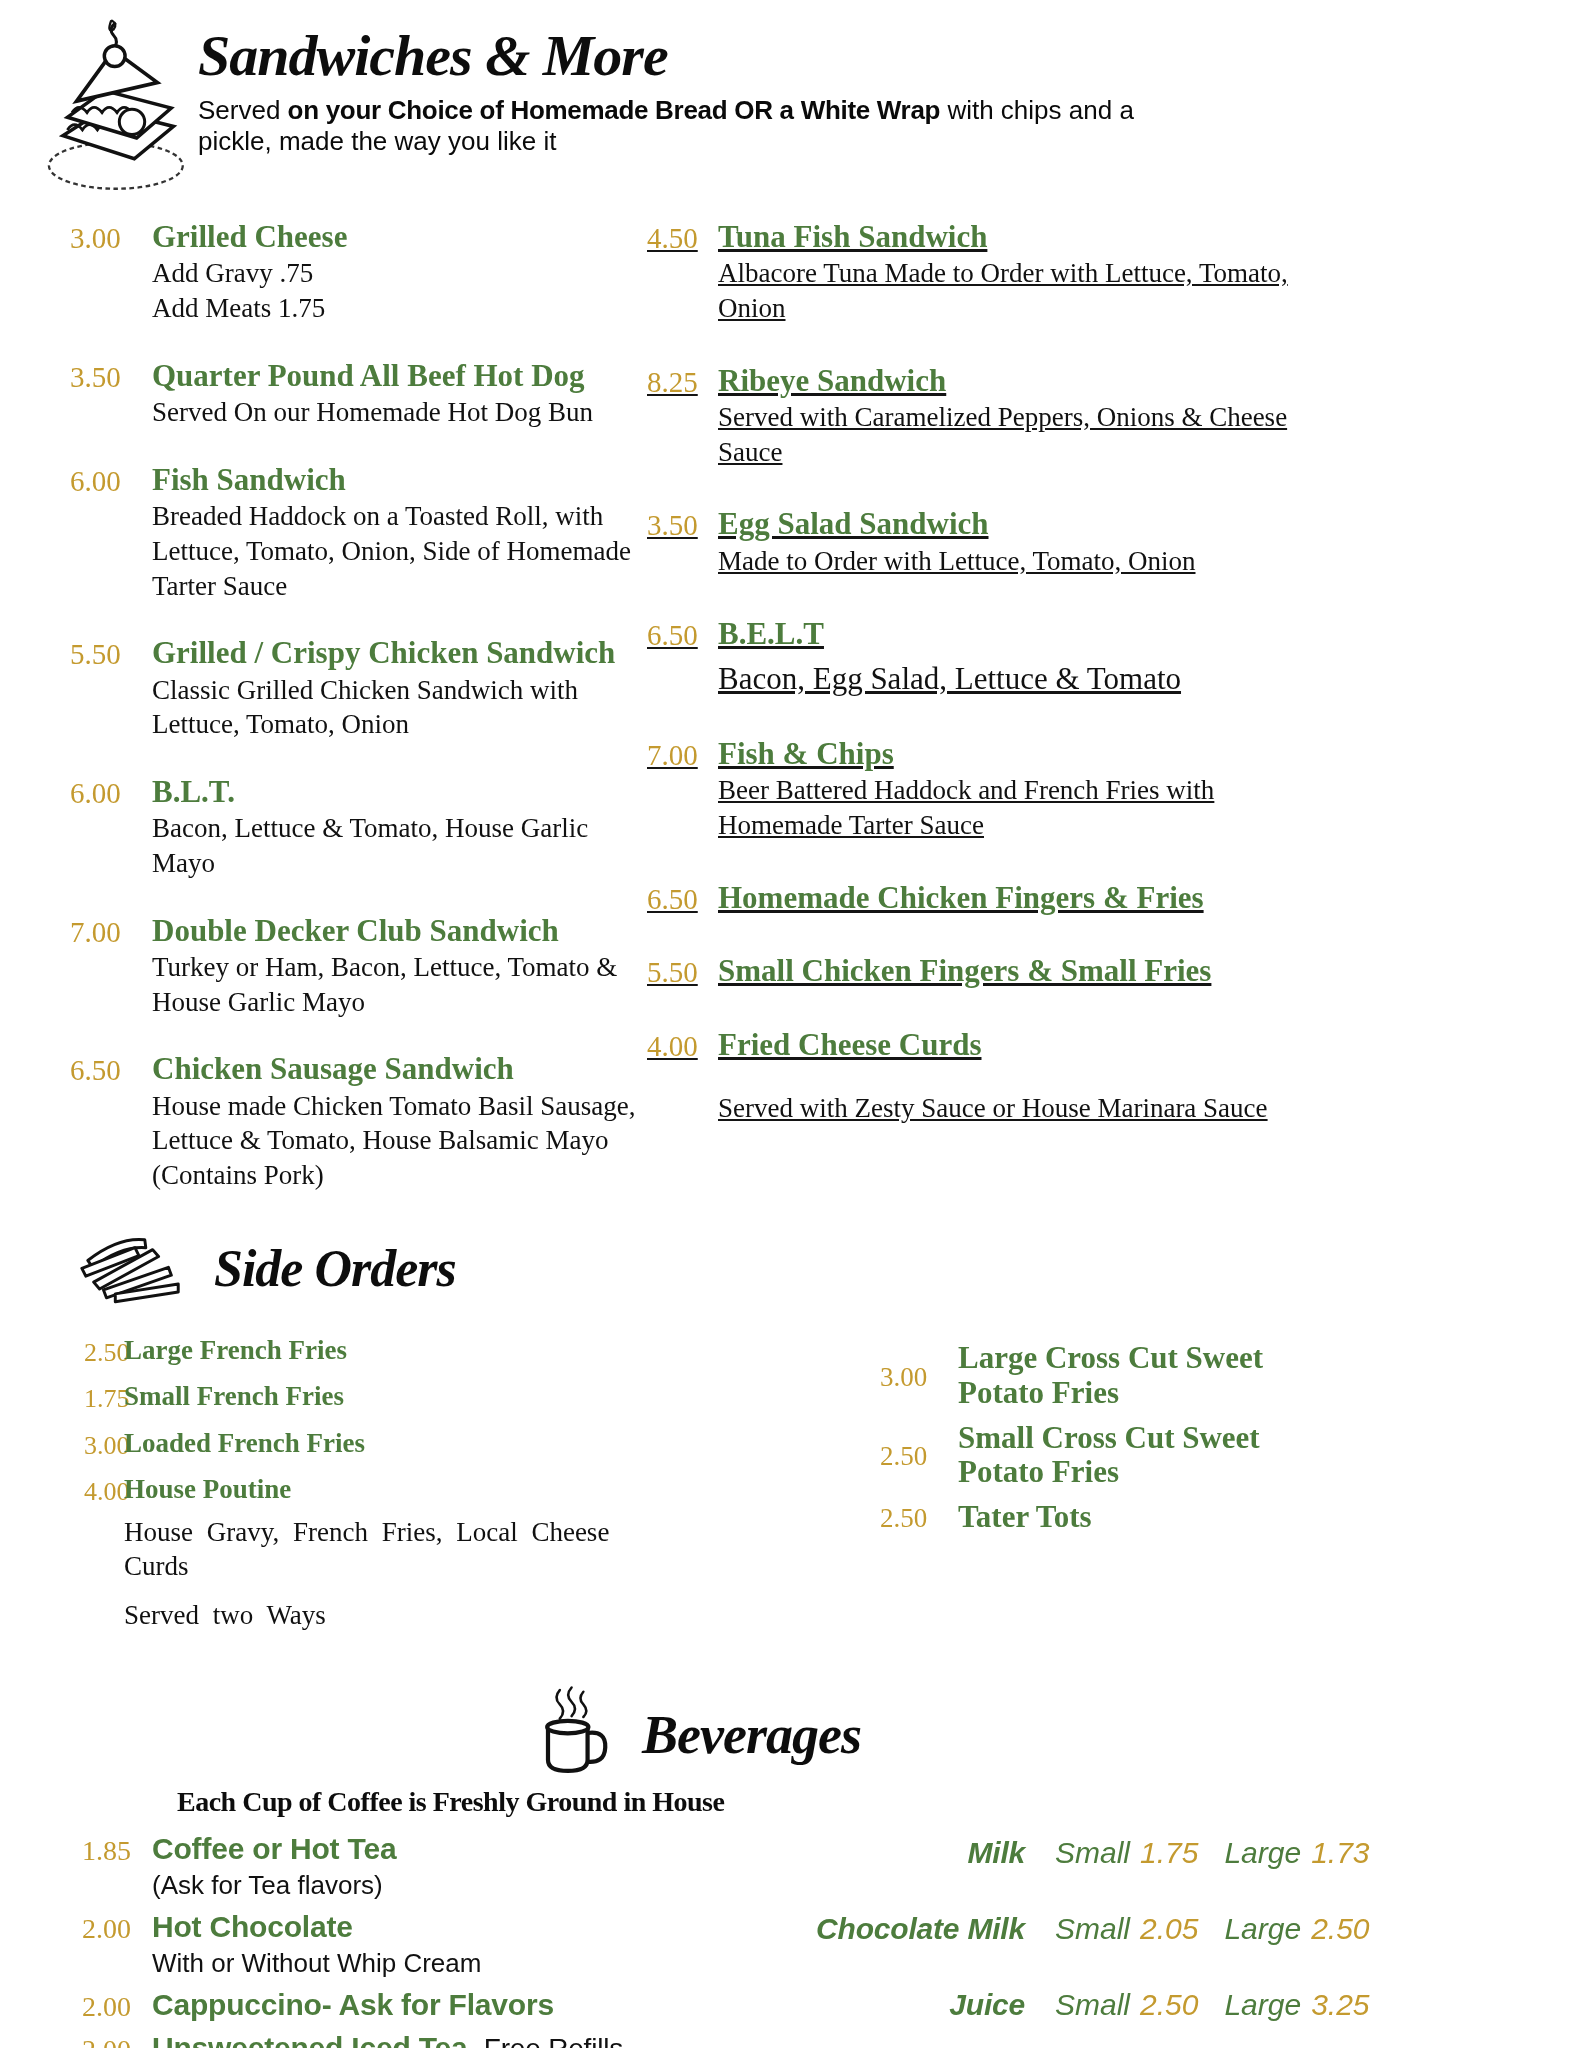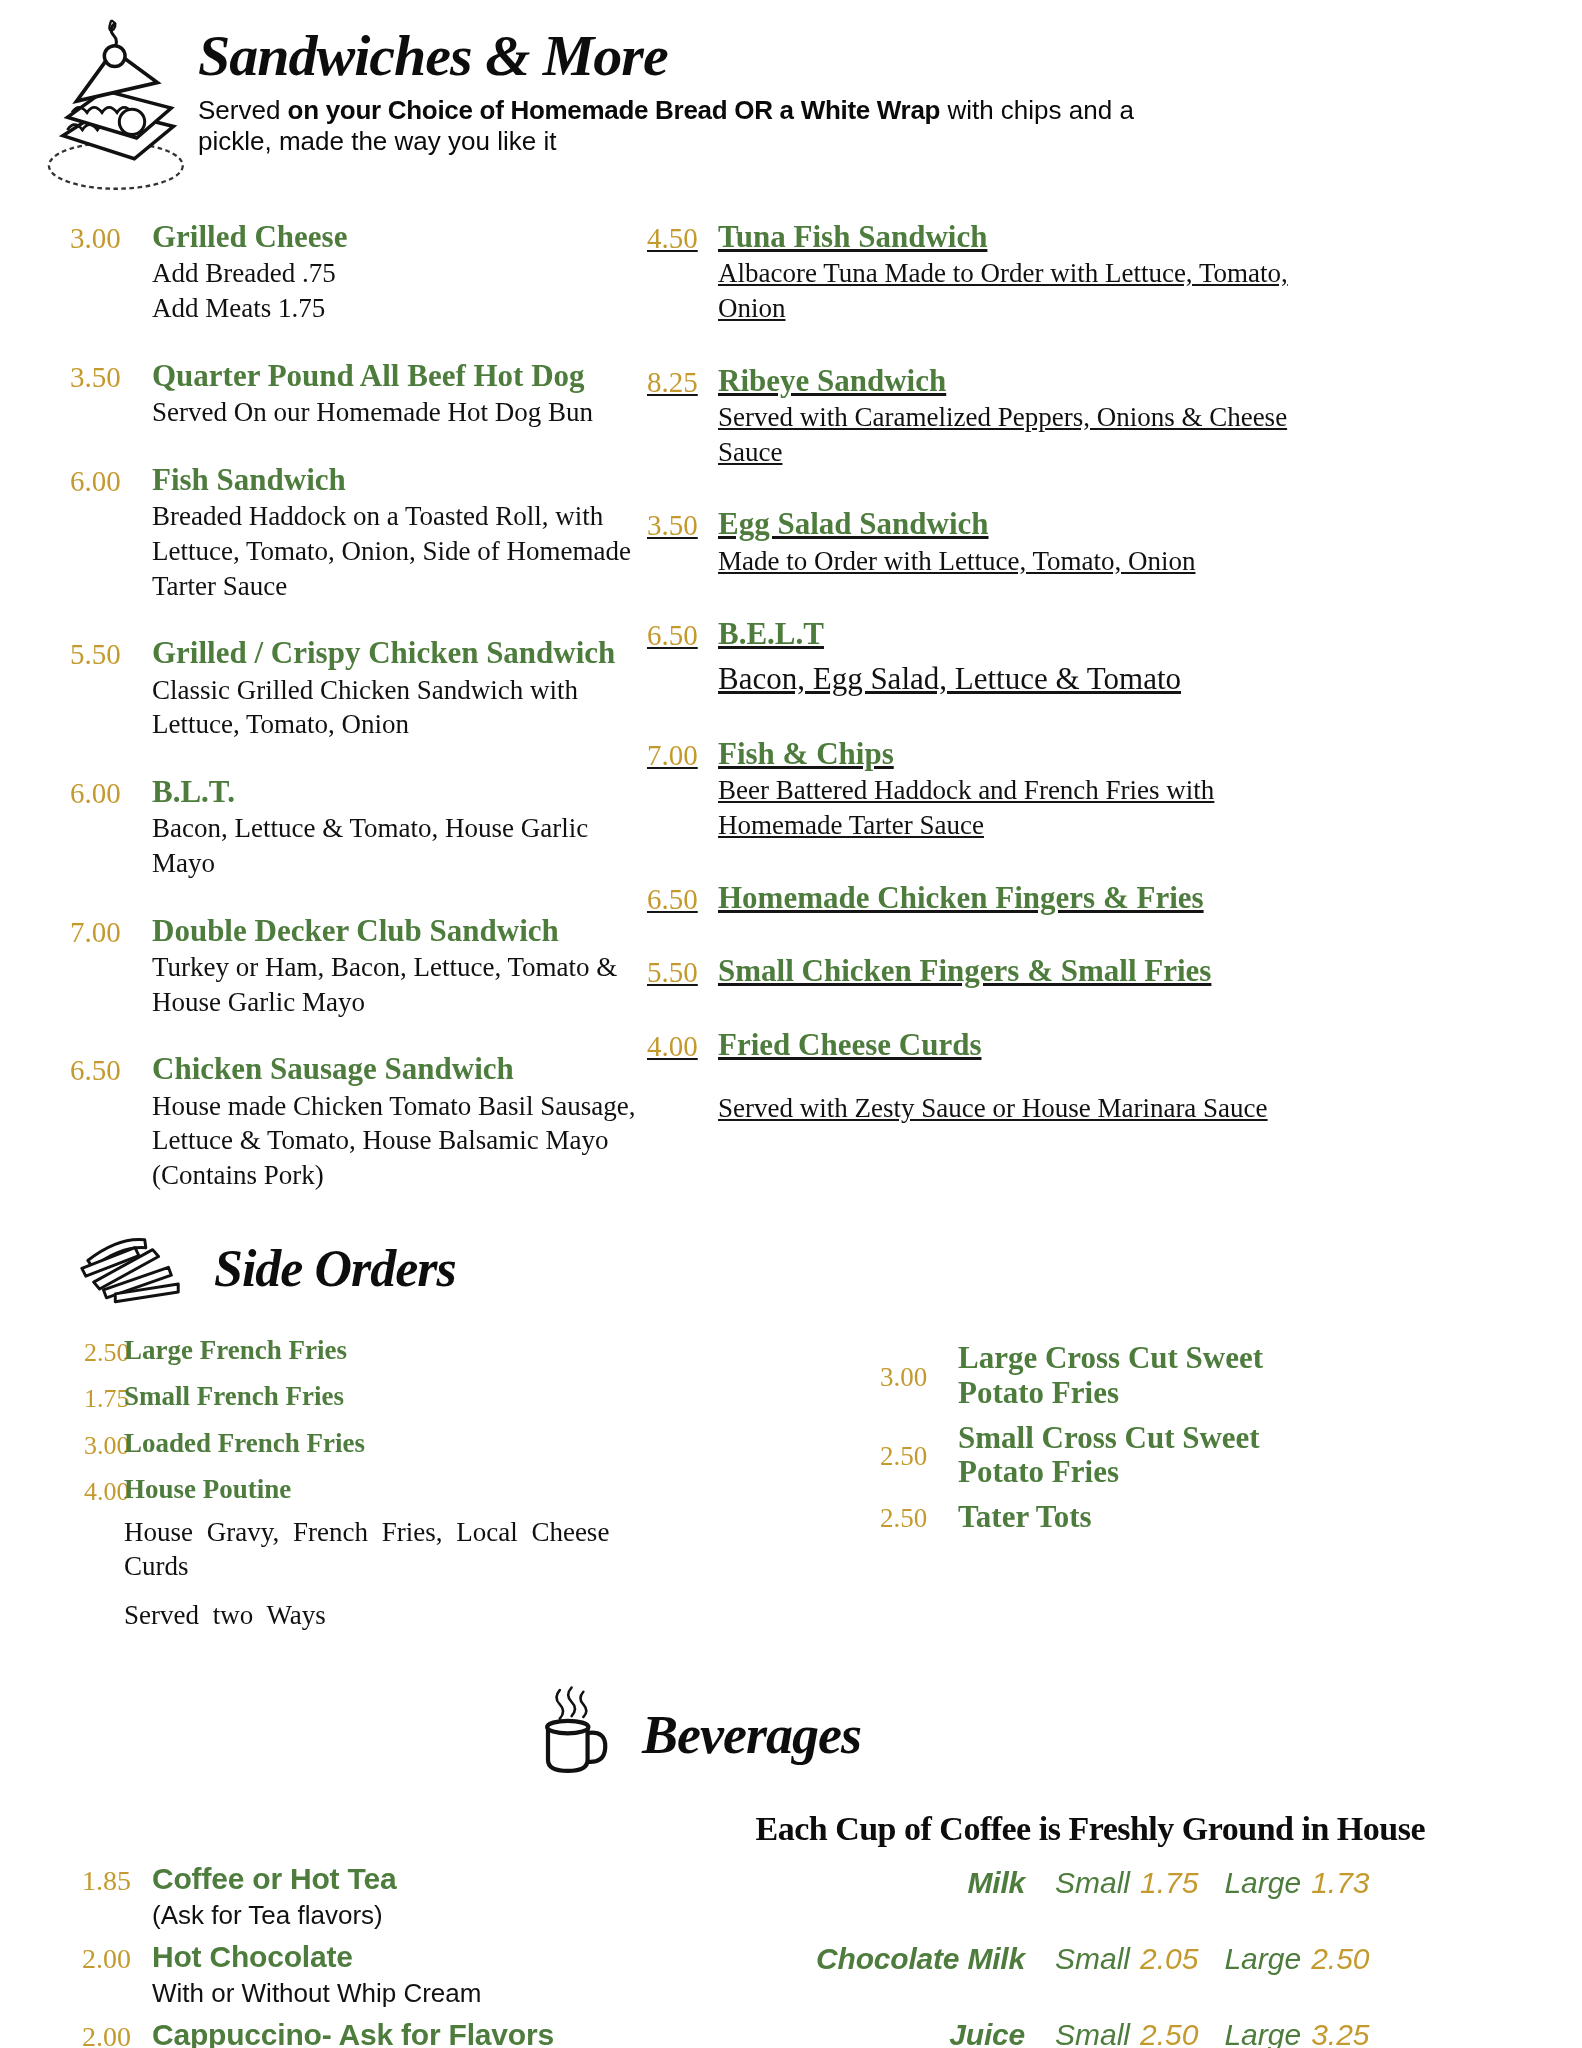--- a/index.html
+++ b/index.html
@@ -63,22 +63,22 @@
   .sd-left .dline { margin-bottom:14px; word-spacing:7px; }
   .sd-right { width:650px; flex:none; padding-left:235px; padding-top:6px;}
   .sd-right .item { margin-bottom:10px; align-items:center; }
   .sd-right .price { width:78px; font-size:27px;}
   .sd-right .iname { white-space:normal; max-width:340px; line-height:1.12; }
   
   .bev-header { margin-top:26px; margin-left:470px; align-items:center; }
   .bev-header .icon-box { width:80px; flex:none; }
   .bev-header .script-title { font-size:54px; margin-left:30px; }
   .bev-note{
-    margin-top:25px; margin-left:115px;
-    font-weight:700; font-size:34px; letter-spacing:-0.5px; color:#0d0d0d;text-align:right;
+    margin-top:1px; margin-left:115px;
+    font-weight:700; font-size:28px; letter-spacing:-0.5px; color:#0d0d0d;
   }
   .bev-cols { margin-top:14px; }
   .bev-left { width:648px; flex:none; padding-left:20px; }
   .bev-left .price { width:70px; font-size:28px; }
   .bev-left .item { margin-bottom:8px; }
   .bev-left .iname{
     font-family:"Liberation Sans","DejaVu Sans",sans-serif;
     font-size:30px; white-space:nowrap; letter-spacing:-0.2px;
   }
   .bev-left .suffix{
@@ -122,21 +122,21 @@
     </div>
   </div>
 
   <div class="cols sw-cols">
     <div class="sw-left" id="sw-left">
         <div class="item">
           <span class="price">3.00</span>
           <div class="body">
             <div class="iname"><span class="nm">Grilled Cheese</span></div>
             <div class="idesc">
-              <div class="dline">Add Breaded .75</div>
+              <div class="dline">Add Gravy .75</div>
               <div class="dline">Add Meats 1.75</div>
             </div>
           </div>
         </div>
         <div class="item">
           <span class="price">3.50</span>
           <div class="body">
             <div class="iname"><span class="nm">Quarter Pound All Beef Hot Dog</span></div>
             <div class="idesc">
               <div class="dline">Served On our Homemade Hot Dog Bun</div>

